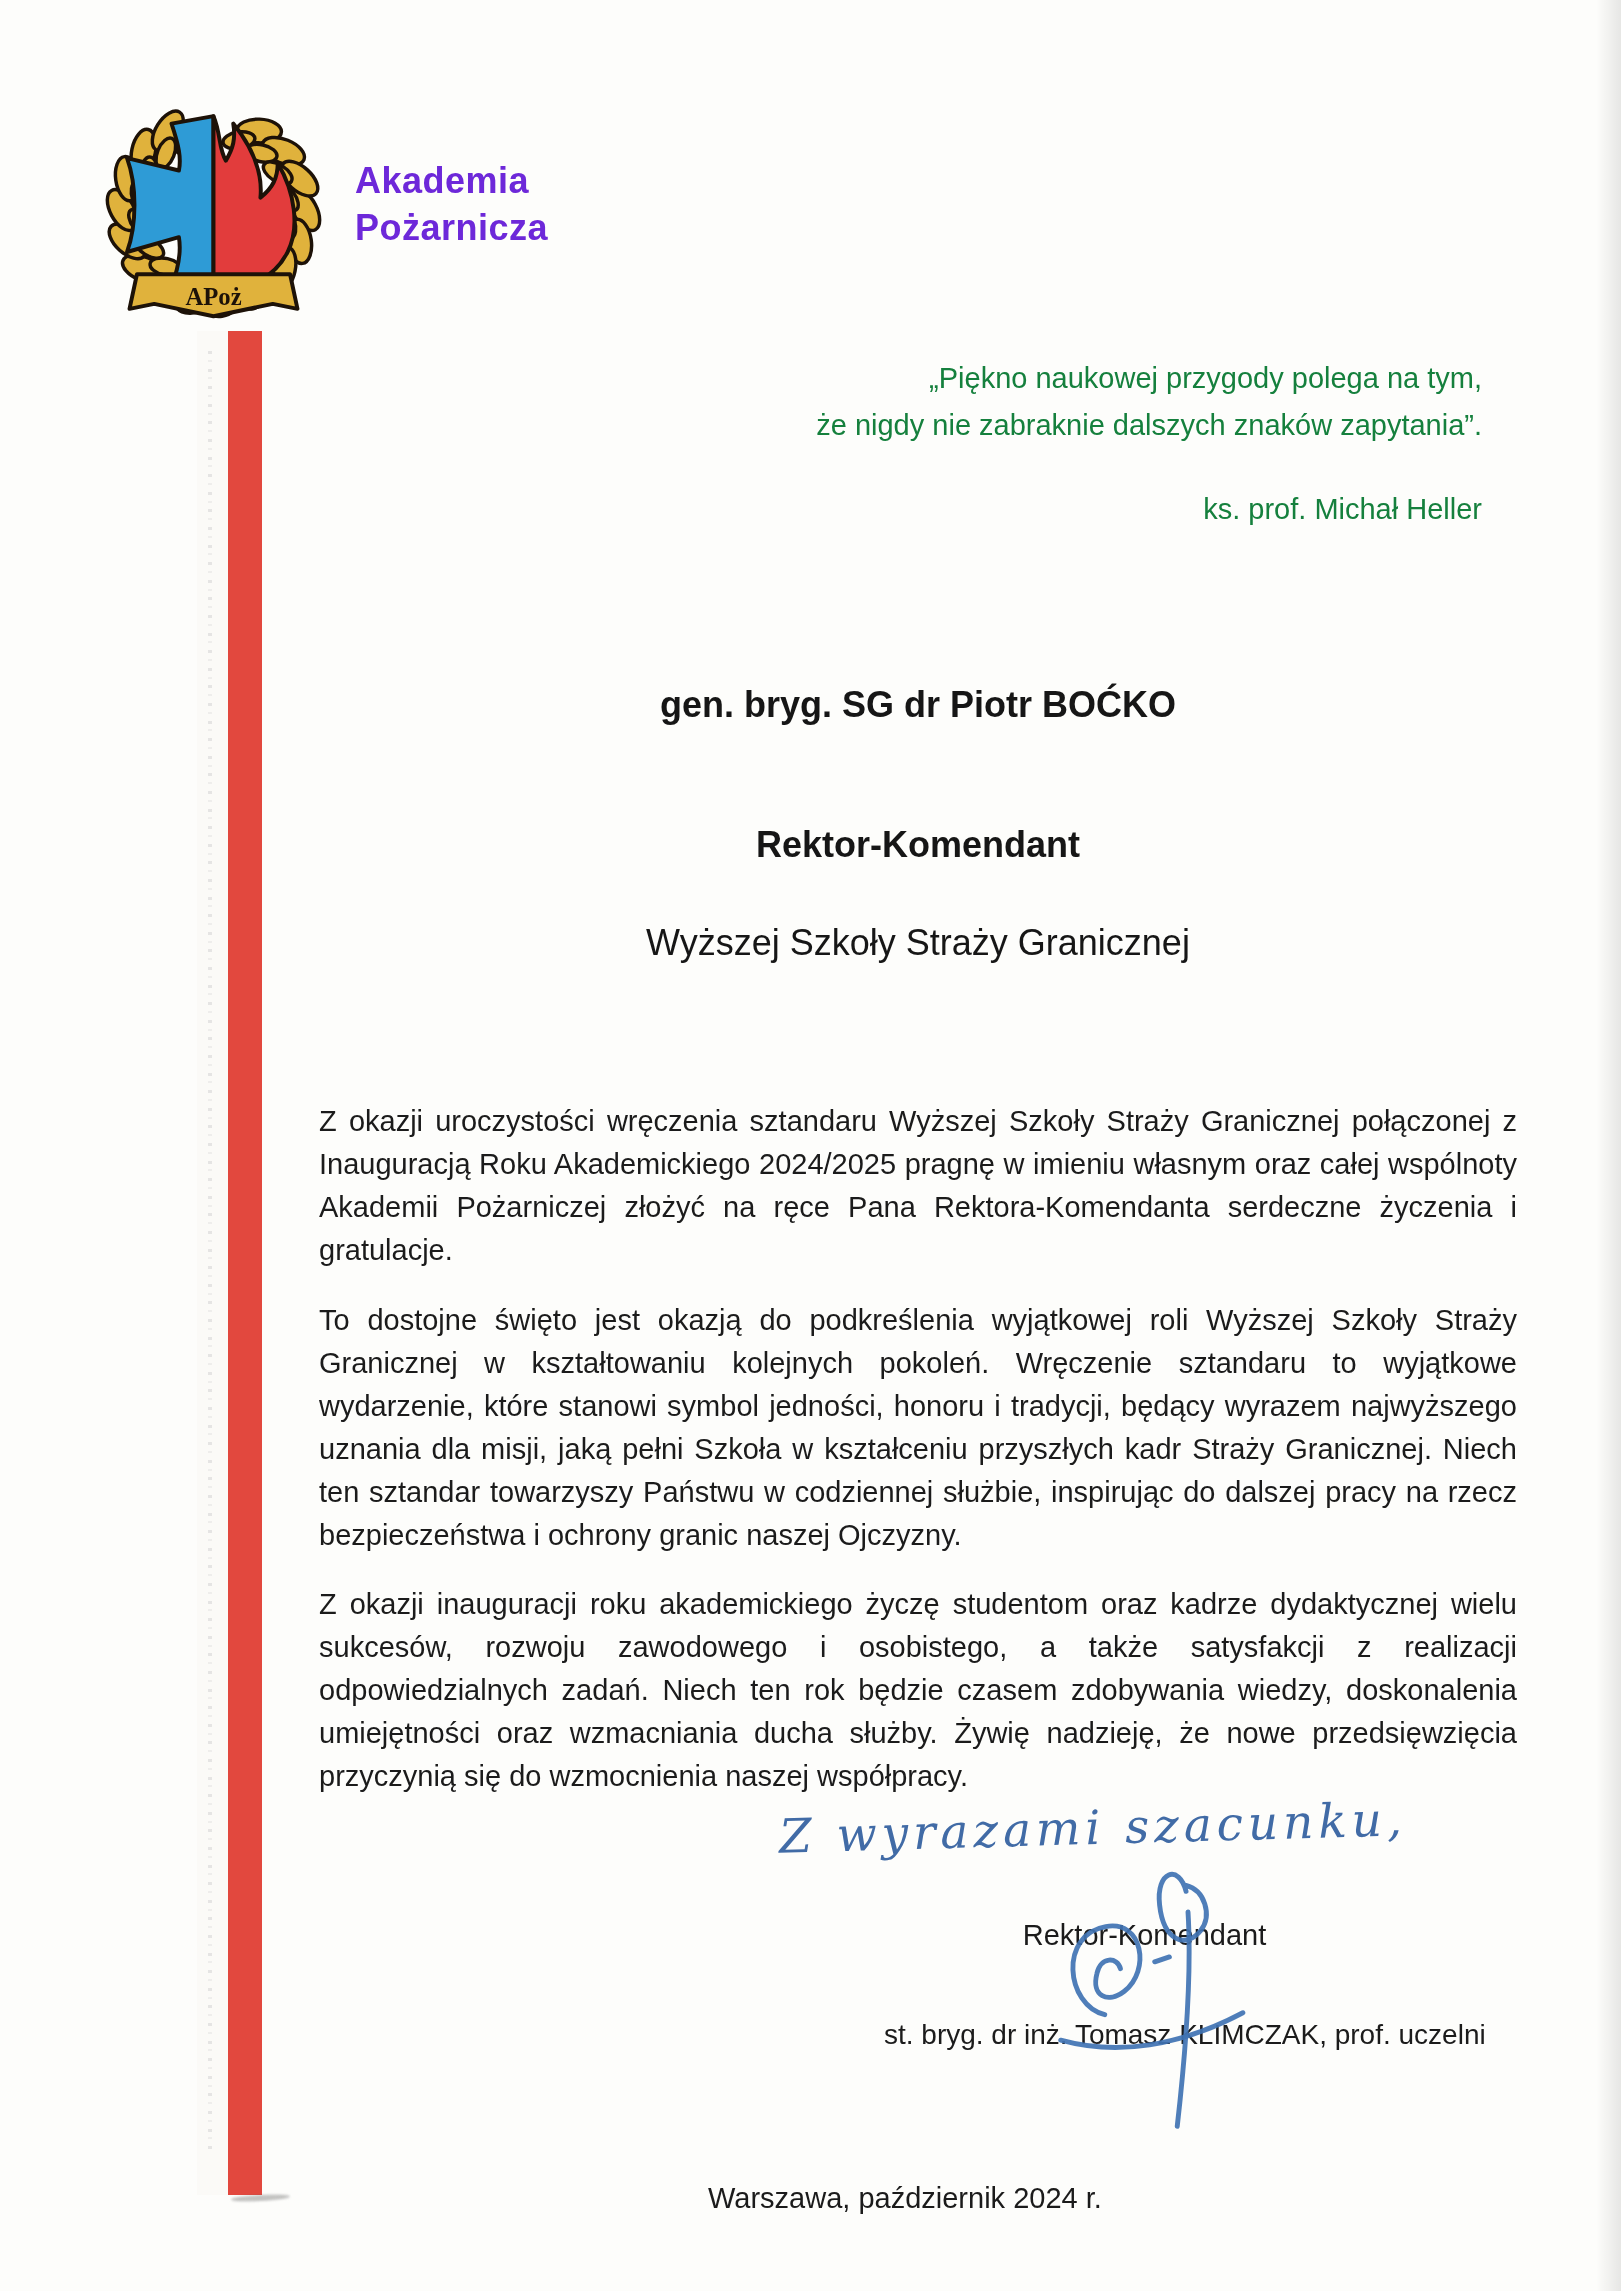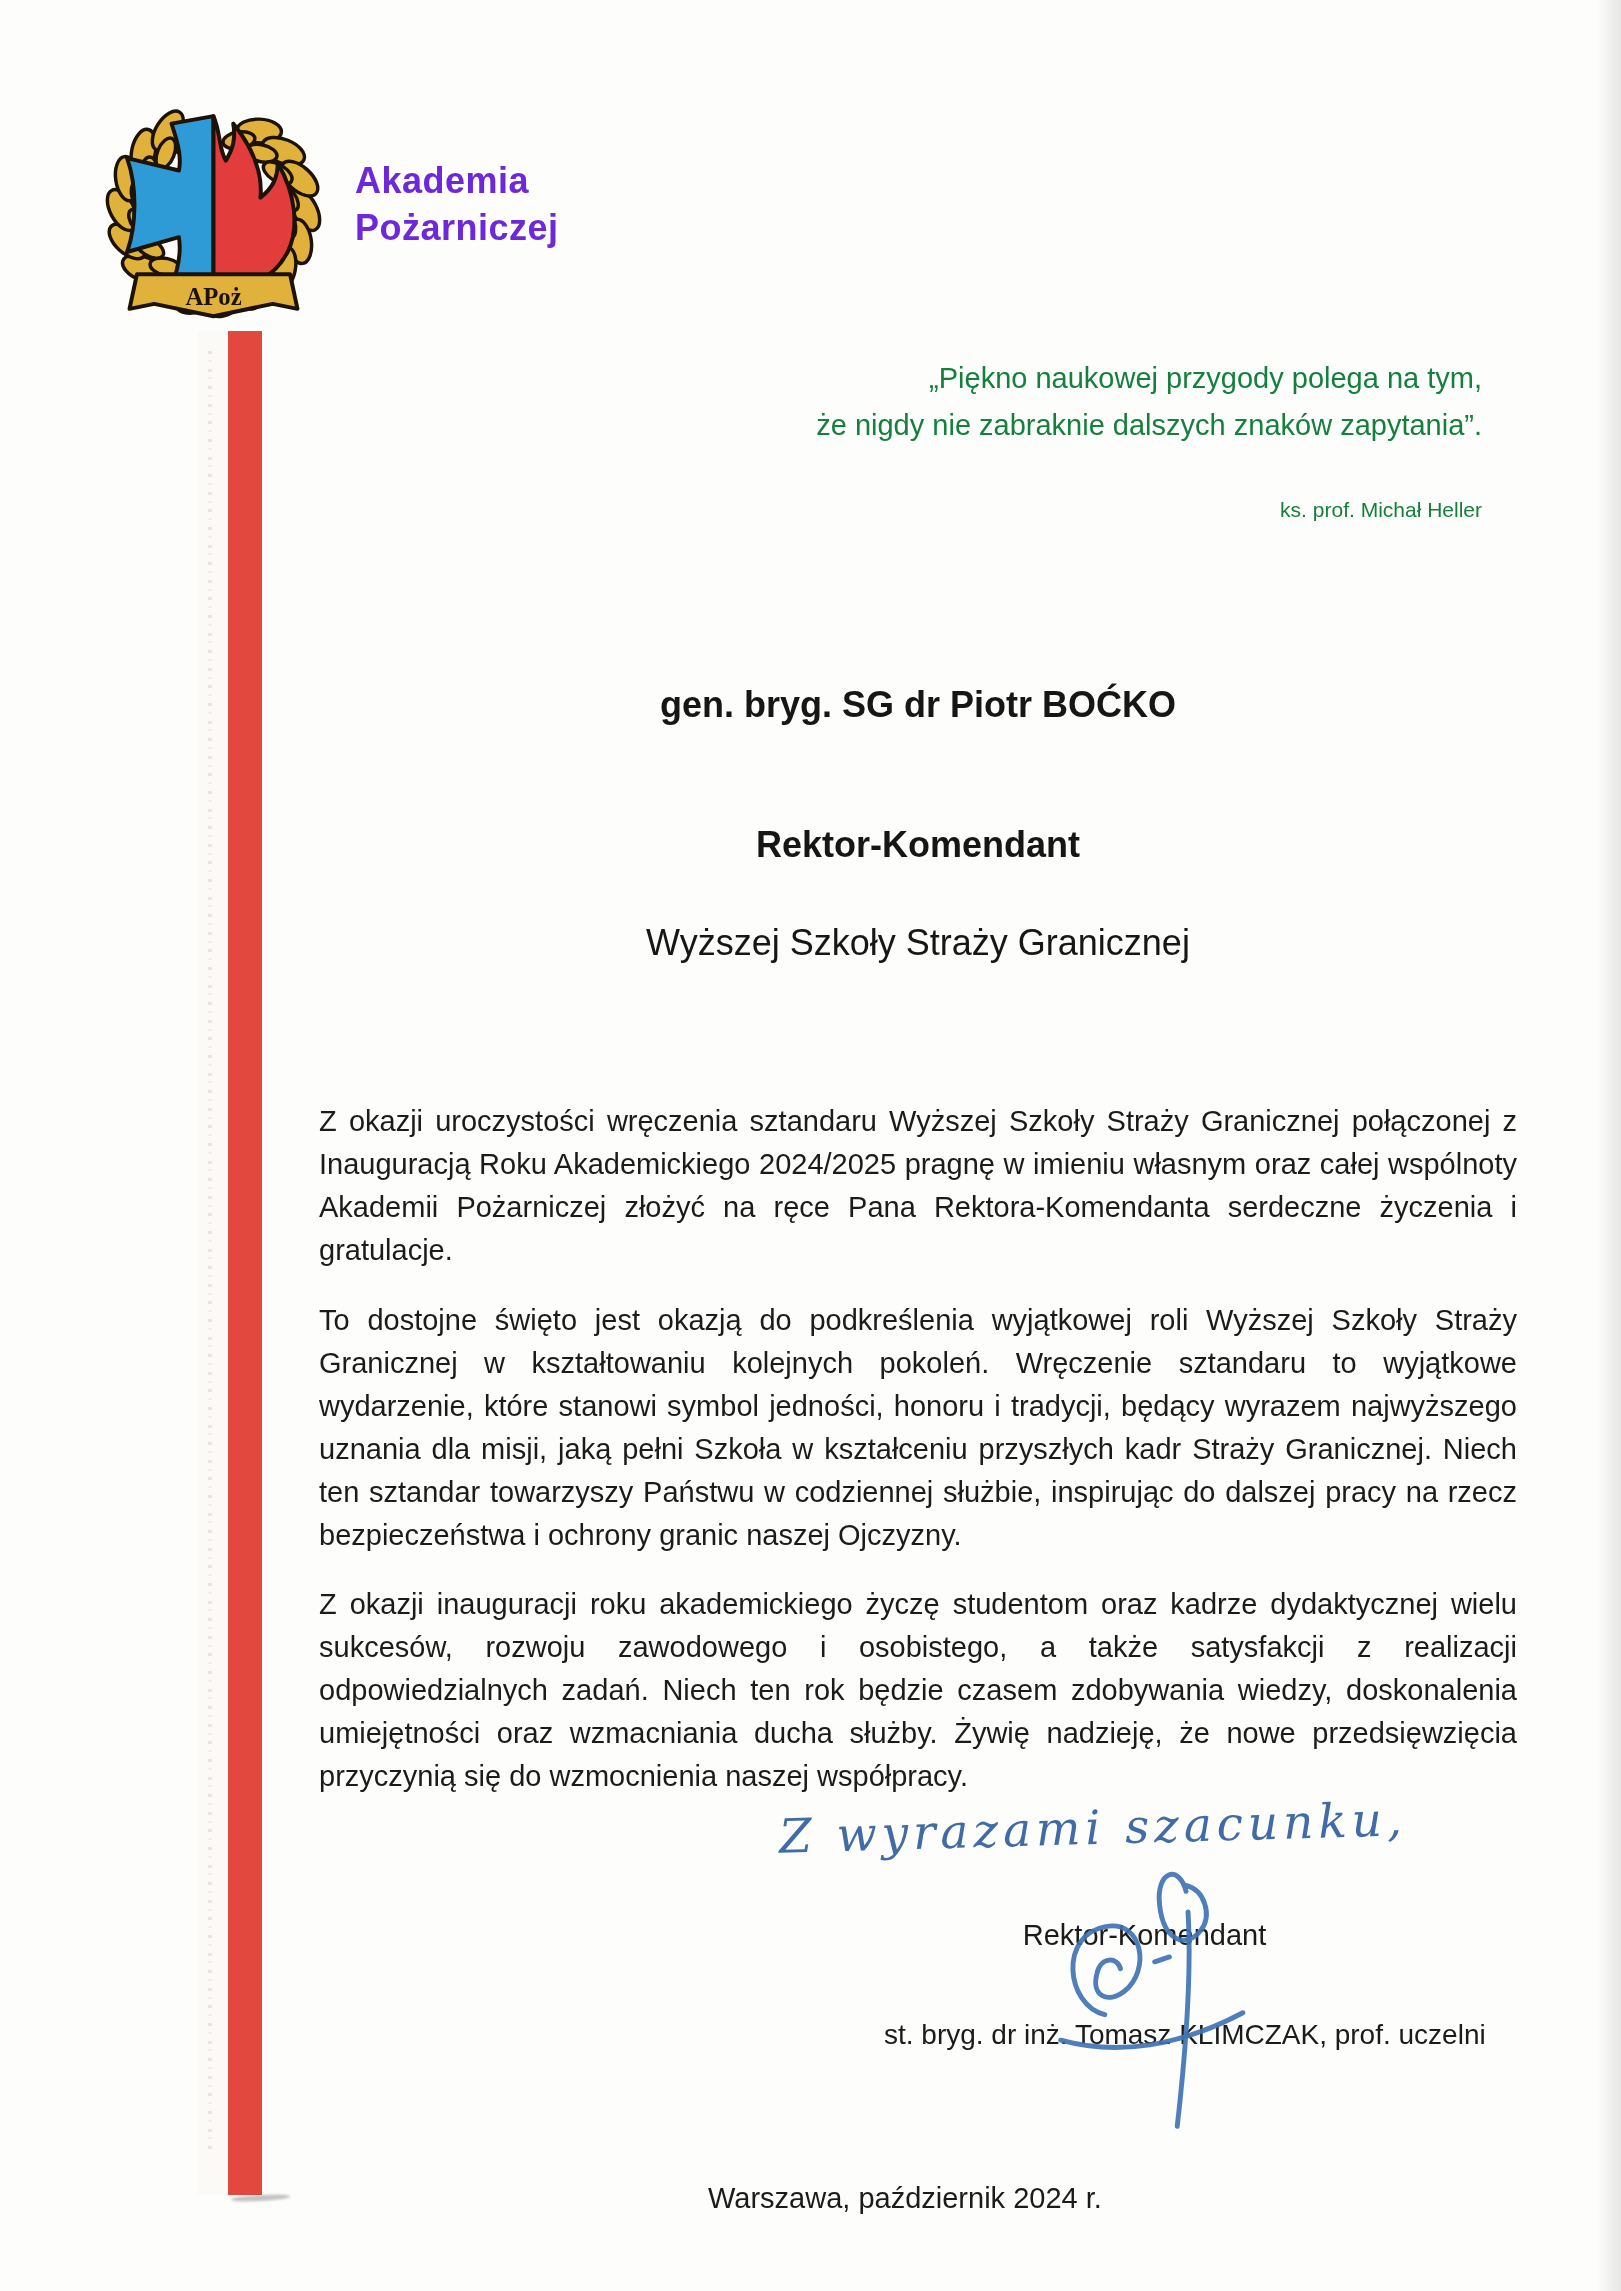--- a/index.html
+++ b/index.html
@@ -30,21 +30,21 @@
     opacity:.55;}
   .stripe-red{position:absolute; left:228px; top:331px; width:34px; height:1864px;
     background:#e2483e;}
   .stripe-shadow{position:absolute; left:231px; top:2195px; width:59px; height:5.9px;
     background:rgba(100,100,100,.38); transform:rotate(-3deg); border-radius:50%;
     filter:blur(1px);}
 
   
   .quote{position:absolute; top:355px; right:139px; width:745px; text-align:right;
     font-size:29px; line-height:47px; color:#15803d;}
-  .quote-attribution{margin-top:37px; font-size:21px;}
+  .quote-attribution{margin-top:37px; font-size:29px;}
 
   
   .recipient{position:absolute; left:319px; top:653px; width:1198px; text-align:center;
     color:#161616;}
   .salutation{font-size:45px; font-weight:bold; line-height:57px;}
   .recipient-name{font-size:36px; font-weight:bold; line-height:59px; margin-top:21.6px;}
   .recipient-title{font-size:36px; font-weight:bold; line-height:45px; margin-top:88px;}
   .recipient-institution{font-size:36px; font-weight:normal; line-height:45px; margin-top:53px;}
 
   
@@ -112,21 +112,21 @@
         </g>
       <path d="M50 13 L33 16 C36 25 37 30 36 35 L15 30 C19 41 19 57 15 68 L36 62 C37 68 36 74 33 82 L50 85 Z" fill="#2e9bd6" stroke="#1d1208" stroke-width="1.6" stroke-linejoin="round"></path>
       <path d="M50 13 C53 20 52 26 55 31 C58 26 59 22 58 16 C66 26 70 36 69 46 C74 42 76 38 76 32 C83 44 85 58 80 68 C75 78 64 84 50 85 Z" fill="#e23c3c" stroke="#1d1208" stroke-width="1.6" stroke-linejoin="round"></path>
       <path d="M19 77 L81 77 L84 91 L74 89 L50 94 L26 89 L16 91 Z" fill="#e0b23c" stroke="#1d1208" stroke-width="1.6" stroke-linejoin="round"></path>
       <text x="50" y="89.5" text-anchor="middle" font-family="Liberation Serif, serif" font-size="10" font-weight="bold" fill="#1d1208">APoż</text>
     </svg>
   </div>
 
   <div class="org-name">
     <div>Akademia</div>
-    <div>Pożarniczej</div>
+    <div>Pożarnicza</div>
   </div>
 
   <div class="stripe-white">
     <div class="stripe-ghost"></div>
   </div>
   <div class="stripe-red"></div>
   <div class="stripe-shadow"></div>
 
   <div class="quote">
     <div>„Piękno naukowej przygody polega na tym,</div>

